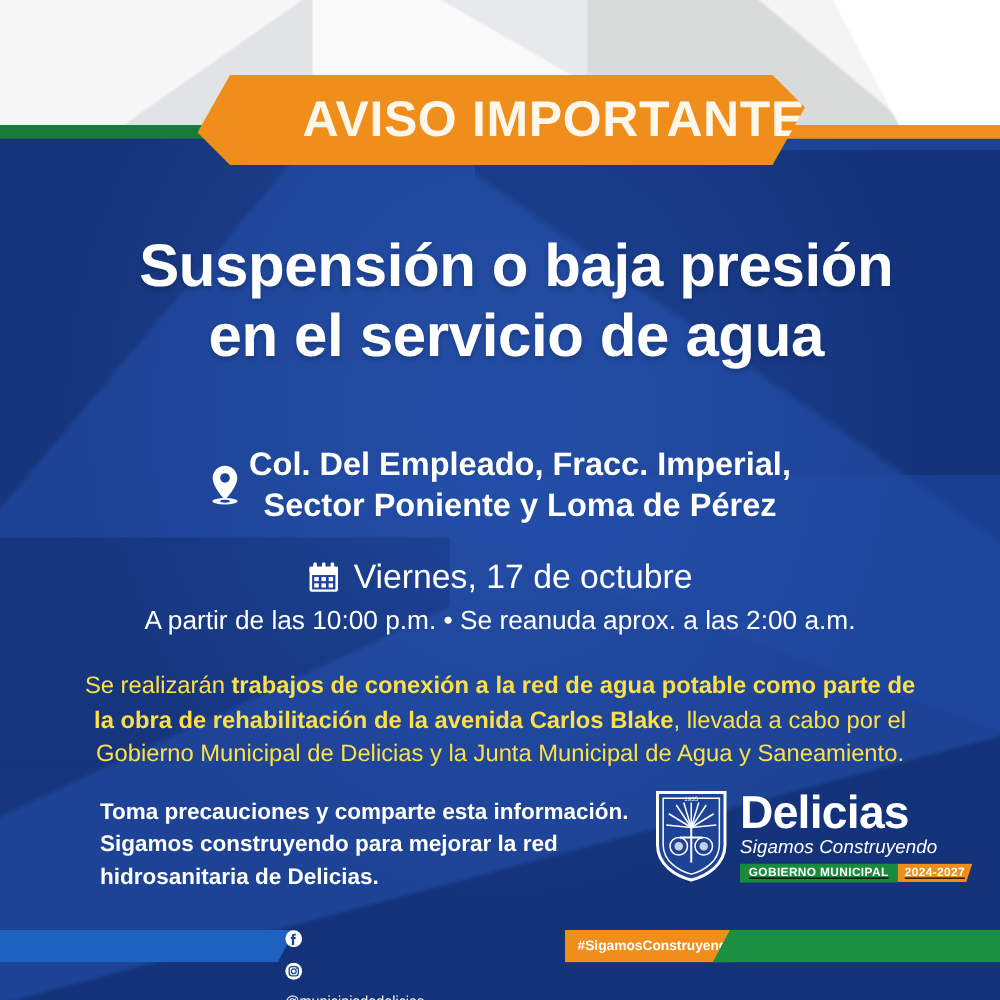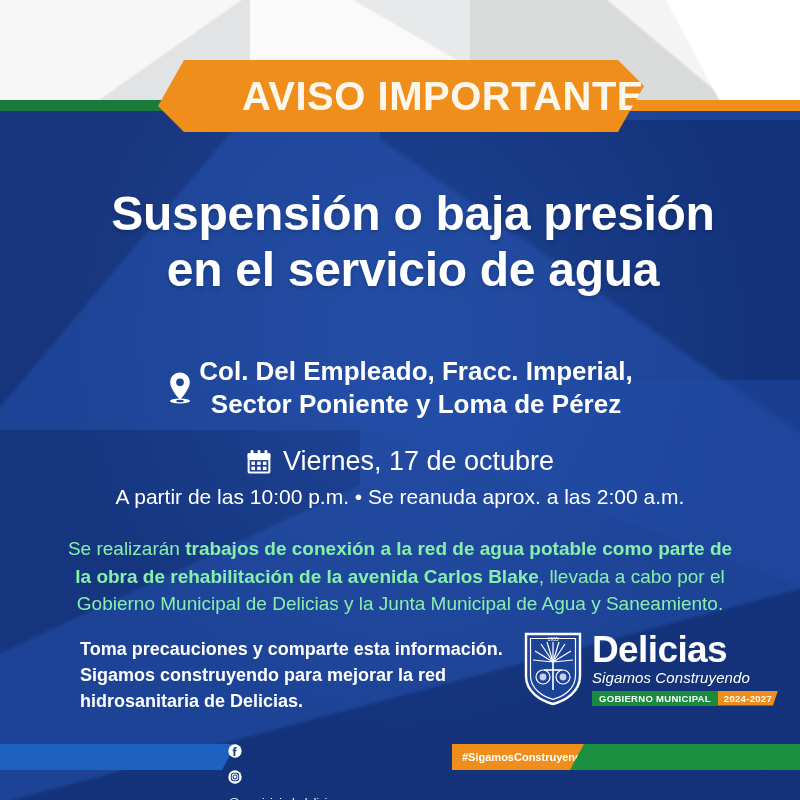--- a/index.html
+++ b/index.html
@@ -134,21 +134,21 @@
   .time-text {
     position:absolute; left:0; top:484px; width:800px;
     text-align:center;
     color:#ffffff; font-size:21px; font-weight:normal; line-height:1.2;
   }
 
   
   .body-par {
     position:absolute; left:58px; top:535px; width:684px;
     text-align:center;
-    color:#86efac; font-size:19px; line-height:1.45;
+    color:#fde047; font-size:19px; line-height:1.45;
   }
   .body-par b { font-weight:bold; }
 
   
   .closing {
     position:absolute; left:80px; top:636px; width:430px;
     color:#ffffff; font-size:18px; font-weight:bold; line-height:1.45;
     text-align:left;
     white-space:pre-line;
   }
@@ -161,21 +161,21 @@
   .shield { width:58px; height:74px; flex:0 0 auto; display:block; }
   .logo-words { display:flex; flex-direction:column; }
   .logo-title {
     color:#ffffff; font-size:37px; font-weight:bold;
     line-height:.95; letter-spacing:-0.6px;
   }
   .logo-sub {
     color:#ffffff; font-size:15px; font-style:italic;
     line-height:1.2; margin-top:1px; letter-spacing:.1px;
   }
-  .logo-badges { display:flex; margin-top:4px; height:15px; }
+  .logo-badges { display:flex; margin-top:4px; height:15px;text-decoration:underline; }
   .badge-gov {
     background:#1a8a3f; color:#ffffff;
     font-size:9.5px; font-weight:bold; letter-spacing:.3px;
     padding:0 7px; display:flex; align-items:center;
   }
   .badge-years {
     background:#ef8e1b; color:#ffffff;
     font-size:9.5px; font-weight:bold; letter-spacing:.3px;
     padding:0 6px; display:flex; align-items:center;
     clip-path:polygon(0 0, 100% 0, calc(100% - 5px) 100%, 0 100%);

